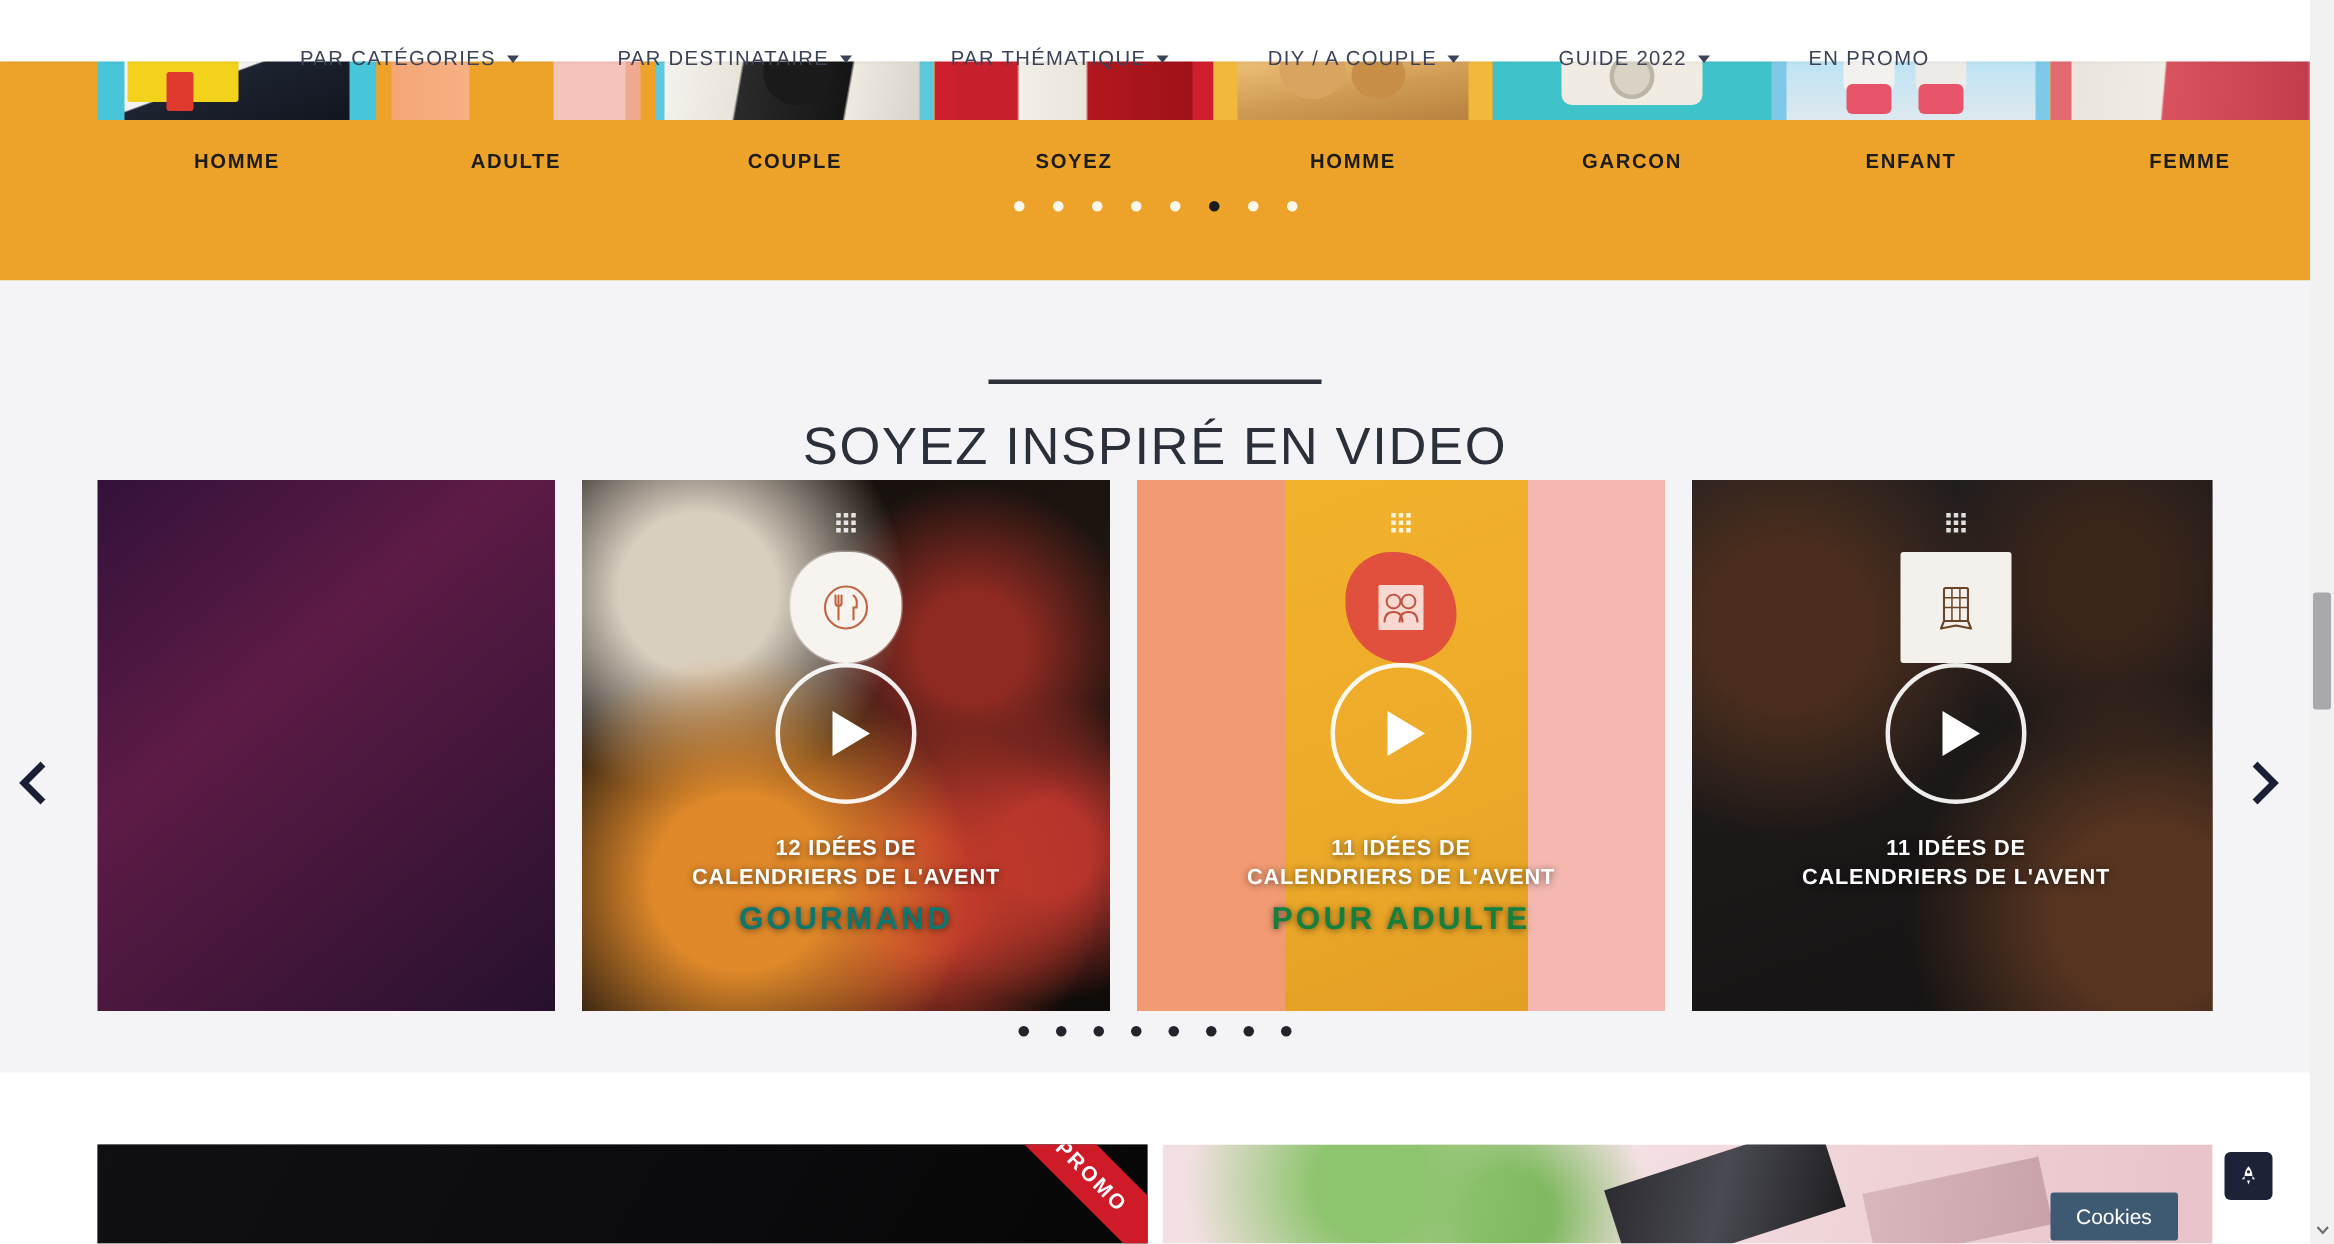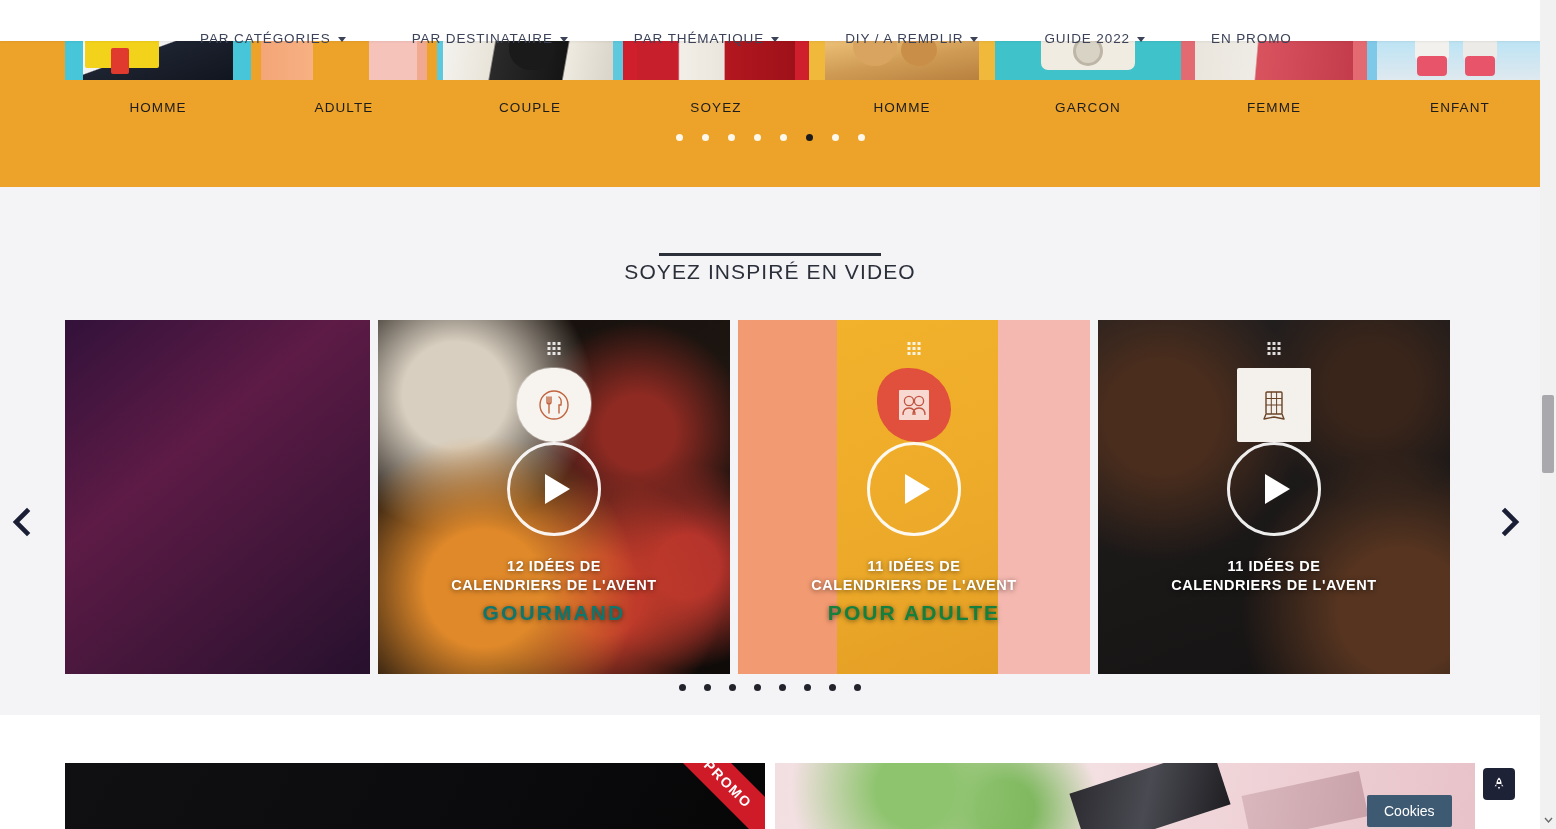--- a/index.html
+++ b/index.html
@@ -51,21 +51,21 @@
   }
   .cat-cell { width: 186px; position: relative; }
   .cat-thumb {
     width: 186px; height: 80px;
     position: relative; overflow: hidden;
     margin-top: 0;
   }
   .cat-label {
     text-align: center;
     font-size: 13.5px; letter-spacing: 1.1px;
-    color: #1c1c1c; font-weight: 400;
+    color: #1c1c1c; font-weight: 700;
     margin-top: 20px;
   }
   .cat-dots {
     position: absolute; top: 134px; left: 0; width: 1540px;
     display: flex; justify-content: center; gap: 19px;
   }
   .cat-dots .dot {
     width: 7px; height: 7px; border-radius: 50%;
     background: #fdf7ec; cursor: pointer;
   }
@@ -79,34 +79,34 @@
     position: absolute; top: 187px; left: 0;
     width: 1540px; height: 528px;
     background: #f4f4f6;
   }
   .sec-rule {
     width: 222px; height: 3px; background: #2b2f3a;
     margin: 66px auto 0;
   }
   .sec-title {
     text-align: center;
-    font-size: 21px; letter-spacing: 1.1px;
+    font-size: 35px; letter-spacing: 1.1px;
     color: #2b2f3a; font-weight: 500;
-    margin-top: 4px;
+    margin-top: 22px;
   }
 
   .vid-viewport {
     position: absolute; top: 133px; left: 65px;
     width: 1410px; height: 354px;
     overflow: hidden;
   }
   .vid-track { display: flex; position: absolute; left: 0; top: 0; }
   .vid-card {
     width: 352px; height: 373px;
-    margin-right: 8px;
+    margin-right: 18px;
     position: relative; overflow: hidden;
     cursor: pointer; flex: none;
   }
   .vid-bg { position: absolute; inset: 0; }
 
   .grid-dots {
     position: absolute; top: 22px; left: 50%;
     transform: translateX(-50%);
     display: grid; grid-template-columns: repeat(3,3px);
     gap: 2px; opacity: .85;
@@ -284,38 +284,38 @@
         <div style="position:absolute;left:12px;top:0;width:162px;height:80px;background:#3fc2c9"></div>
         <div style="position:absolute;left:46px;top:20px;width:94px;height:50px;background:#f0ece2;border-radius:7px"></div>
         <div style="position:absolute;left:78px;top:36px;width:30px;height:30px;background:#d9d3c6;border-radius:50%;border:3px solid #bdb6a7"></div>
         <div style="position:absolute;left:52px;top:14px;width:26px;height:11px;background:#e6e1d6;border-radius:3px"></div>
       </div>
       <div class="cat-label">GARCON</div>
     </div>
 
     <div class="cat-cell">
       <div class="cat-thumb">
-        <div class="thumb-img" style="background:#e46a72"></div>
-        <div style="position:absolute;left:14px;top:0;width:158px;height:80px;background:linear-gradient(95deg,#e9e5dd 0%,#efece5 40%,#d9535f 41%,#c23c4b 100%)"></div>
-      </div>
-      <div class="cat-label">FEMME</div>
-    </div>
-
-    <div class="cat-cell">
-      <div class="cat-thumb">
         <div class="thumb-img" style="background:#7ec9e8"></div>
         <div style="position:absolute;left:10px;top:0;width:166px;height:80px;background:linear-gradient(180deg,#8fd4ee 0%,#bfe4f4 55%,#dfe9ef 100%)"></div>
         <div style="position:absolute;left:48px;top:18px;width:34px;height:44px;background:#f3f1ee;border-radius:6px"></div>
         <div style="position:absolute;left:96px;top:18px;width:34px;height:44px;background:#ecebe8;border-radius:6px"></div>
         <div style="position:absolute;left:50px;top:56px;width:30px;height:20px;background:#e8546a;border-radius:4px"></div>
         <div style="position:absolute;left:98px;top:56px;width:30px;height:20px;background:#e8546a;border-radius:4px"></div>
       </div>
       <div class="cat-label">ENFANT</div>
     </div>
 
+    <div class="cat-cell">
+      <div class="cat-thumb">
+        <div class="thumb-img" style="background:#e46a72"></div>
+        <div style="position:absolute;left:14px;top:0;width:158px;height:80px;background:linear-gradient(95deg,#e9e5dd 0%,#efece5 40%,#d9535f 41%,#c23c4b 100%)"></div>
+      </div>
+      <div class="cat-label">FEMME</div>
+    </div>
+
   </div>
 
   <div class="cat-dots">
     <span class="dot"></span>
     <span class="dot"></span>
     <span class="dot"></span>
     <span class="dot"></span>
     <span class="dot"></span>
     <span class="dot active"></span>
     <span class="dot"></span>
@@ -335,21 +335,21 @@
       <span>PAR DESTINATAIRE</span>
       <span class="chev-down"></span>
     </div>
 
     <div class="nav-item">
       <span>PAR THÉMATIQUE</span>
       <span class="chev-down"></span>
     </div>
 
     <div class="nav-item">
-      <span>DIY / A REMPLIR</span>
+      <span>DIY / A COUPLE</span>
       <span class="chev-down"></span>
     </div>
 
     <div class="nav-item">
       <span>GUIDE 2022</span>
       <span class="chev-down"></span>
     </div>
 
     <div class="nav-item">
       <span>EN PROMO</span>

